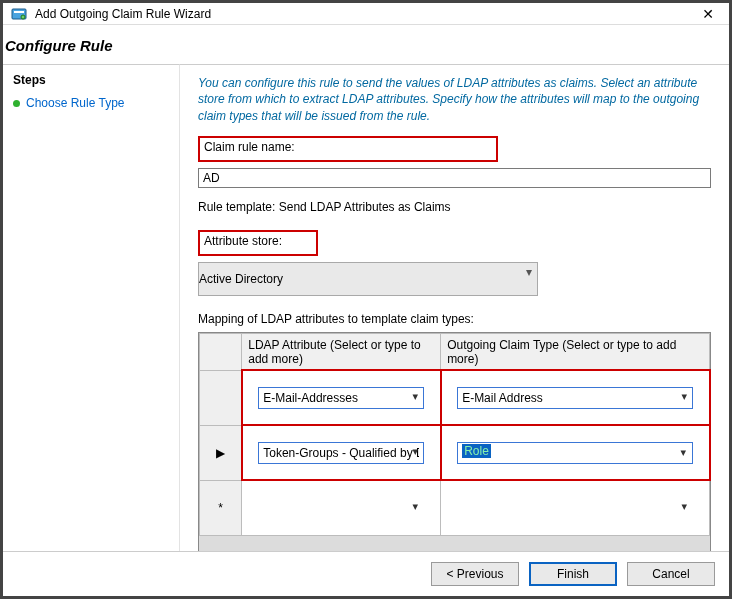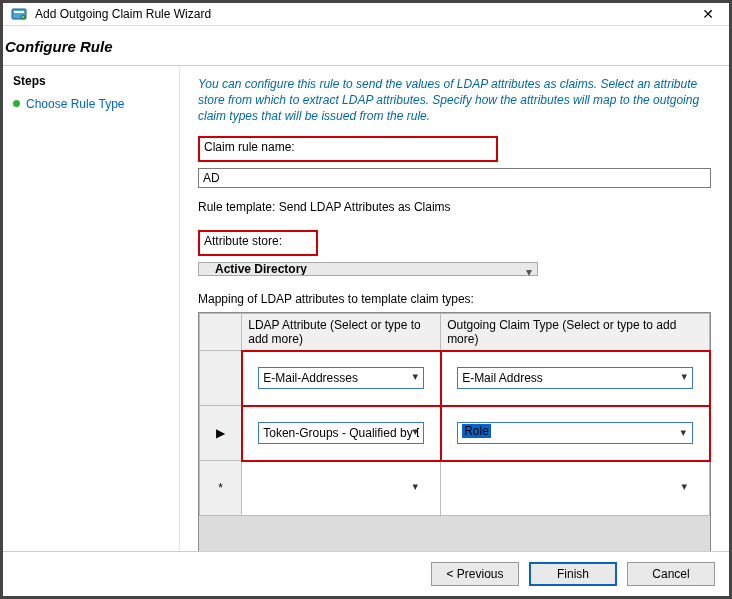--- a/index.html
+++ b/index.html
@@ -14,37 +14,37 @@
   .sidebar { width: 176px; border-top: 1px solid #ccc; padding: 4px 10px; }
   .sidebar h4 { margin: 4px 0 6px 0; font-size: 12px; font-weight:700;}
   .step { display:flex; align-items:center; gap:6px; padding: 3px 0;}
   .bullet { width:7px; height:7px; border-radius:50%; background:#2fb12f; display:inline-block;}
   .step a { color:#0066cc; text-decoration:none;}
   .step span.cur { color:#000; }
   .main { flex:1; border-left: 1px solid #e3e3e3; border-top: 1px solid #ccc; padding: 10px 18px 10px 18px; display:flex; flex-direction:column; gap:6px; overflow:auto;}
   .desc { color:#0369a1; line-height:1.35; margin-bottom:6px;font-style:italic;}
   .label { display:block; margin-bottom:2px;}
   .txt { width:100%; height:22px; border: 1px solid #7a7a7a; padding: 2px 4px; background:#fff;}
-  .sel { width:100%; height:14px; border:1px solid #a9a9a9; background:#e9e9e9; padding:2px 16px; appearance:none; position:relative;font-weight:bold; }
+  .sel { width:100%; height:34px; border:1px solid #a9a9a9; background:#e9e9e9; padding:2px 0; appearance:none; position:relative; }
   .selwrap { width: 340px; position:relative; }
   .selwrap:after { content:"▾"; position:absolute; right:6px; top:3px; pointer-events:none; color:#555;}
   .hl-block { border: 2px solid #cc0000; padding: 2px 4px 4px 4px; }
   .subtext { margin: 6px 0 10px 0;}
   .table { border:1px solid #888; }
   .table table { width:100%; border-collapse:collapse; }
   .table th { background:#f0f0f0; text-align:left; font-weight:400; padding:4px 6px; border:1px solid #bcbcbc; }
   .table td { padding:16px; border:1px solid #bcbcbc; height:24px; }
   .rowhdr { width:22px; background:#efefef; text-align:center; font-weight:400;}
   .cellsel { width:100%; height:22px; border:1px solid #3a76d6; padding:1px 4px; background:#fff; appearance:none;}
   .cellwrap { position:relative; }
   .cellwrap:after { content:"▾"; position:absolute; right:6px; top:3px; pointer-events:none; color:#333; font-size:11px;}
   .cellplain { width:100%; height:22px; border:none; padding:1px 4px; background:#fff; appearance:none;}
   .plainwrap { position:relative; }
   .plainwrap:after { content:"▾"; position:absolute; right:6px; top:3px; pointer-events:none; color:#333; font-size:11px;}
-  .role-sel { background:#0a63c2; color:#000000; padding:0 2px; }
+  .role-sel { background:#0a63c2; color:#86efac; padding:0 2px; }
   .tbl-hl { outline: 2px solid #cc0000; outline-offset:-1px; }
   .table-pad { background:#dcdcdc; height: 135px; border-top: none;}
   .footer { border-top: 1px solid #ccc; padding: 10px 14px; display:flex; justify-content:flex-end; gap:10px; }
   .btn { width: 88px; height:24px; border:1px solid #9a9a9a; background:#e9e9e9; }
   .btn.primary { border:2px solid #0a63c2; background:#e9e9e9;}
 </style>
 </head>
 <body>
 
 <div class="window">

